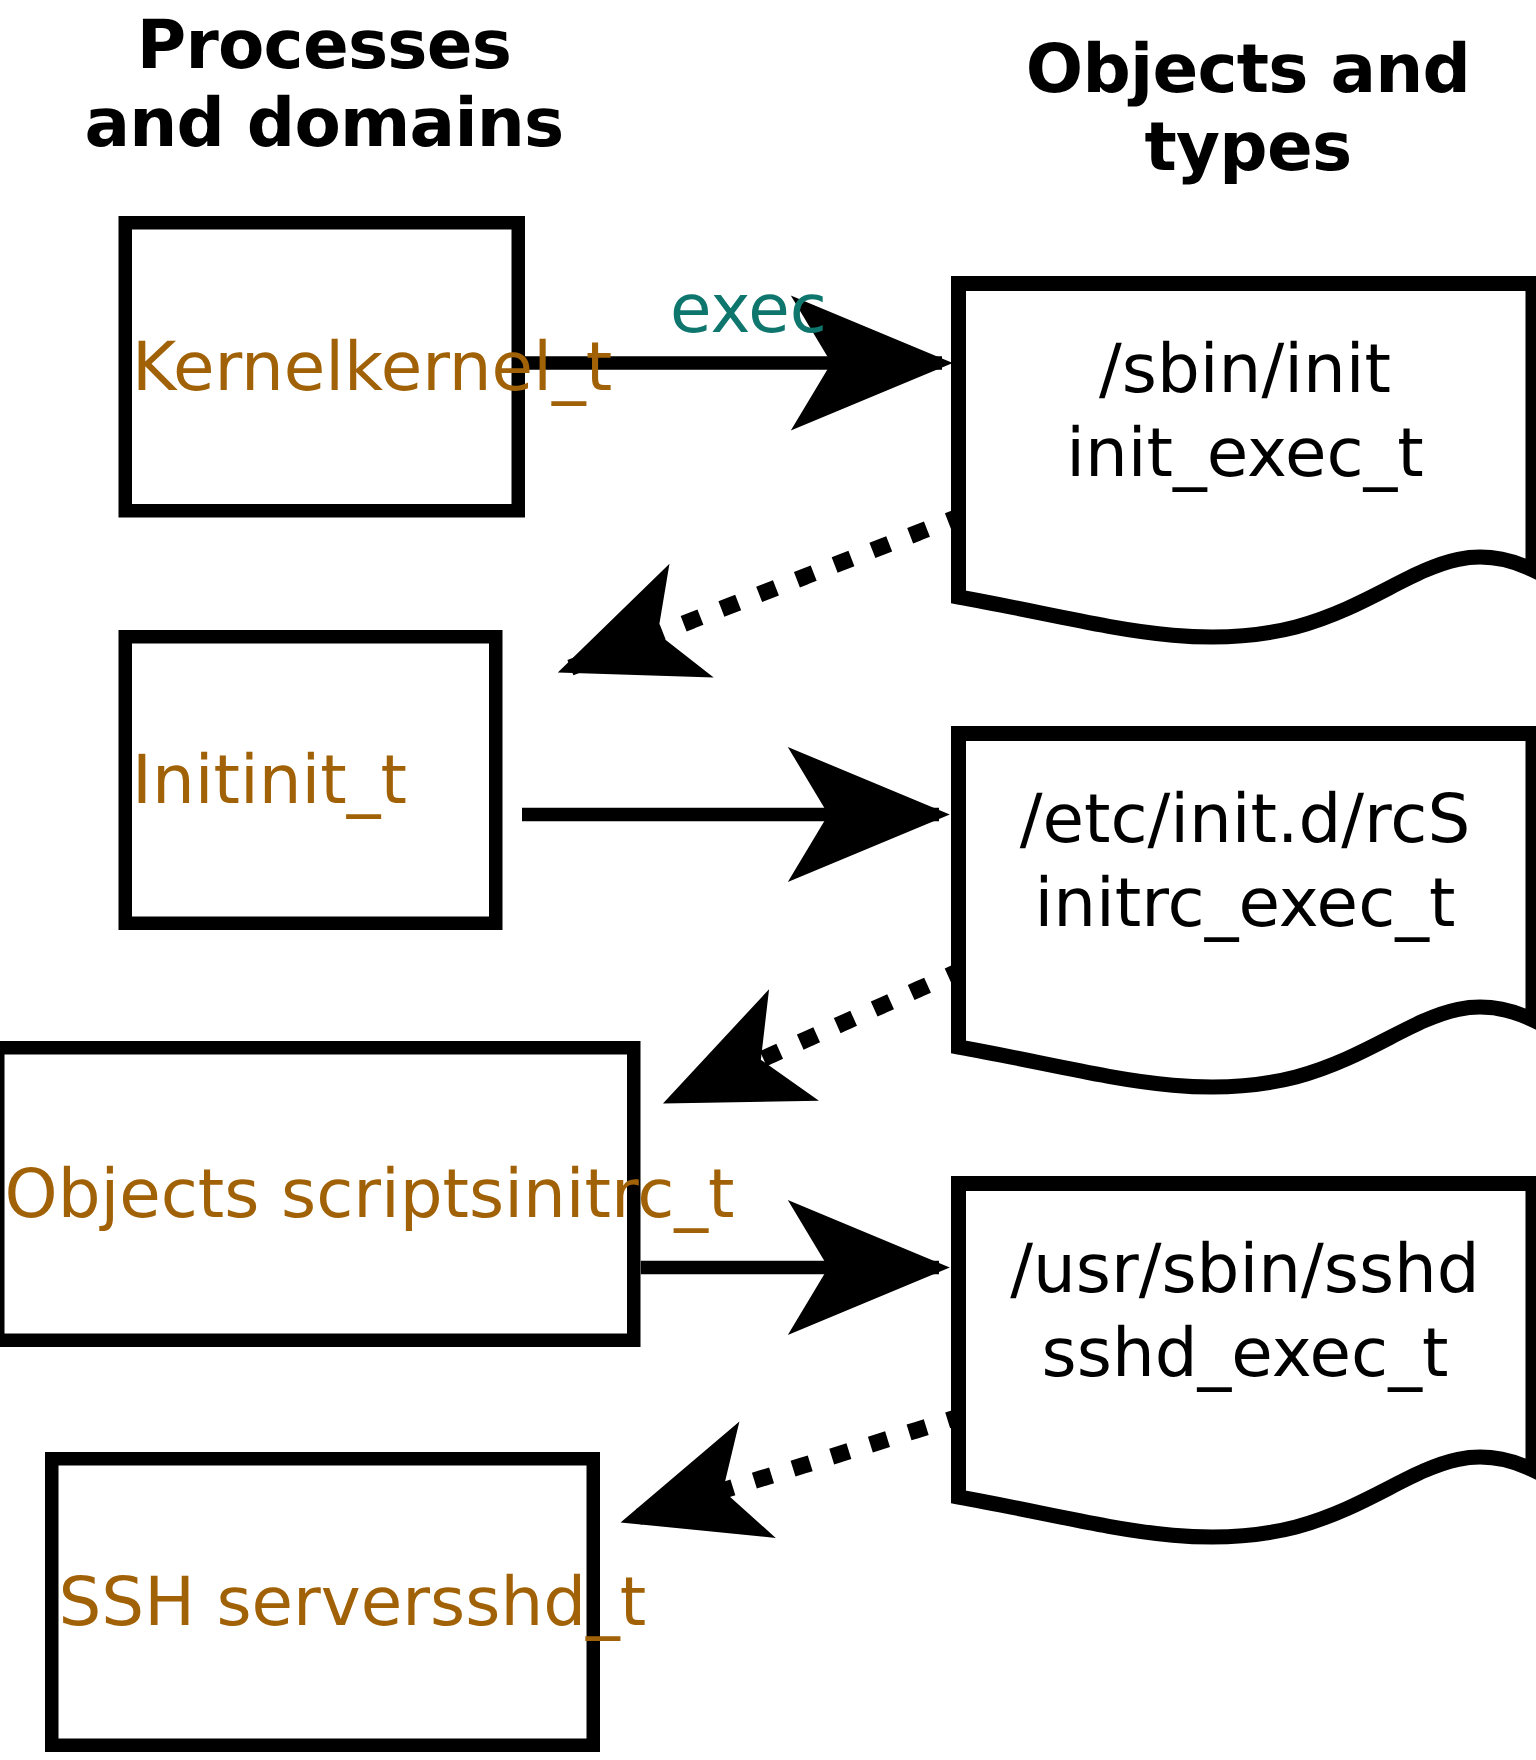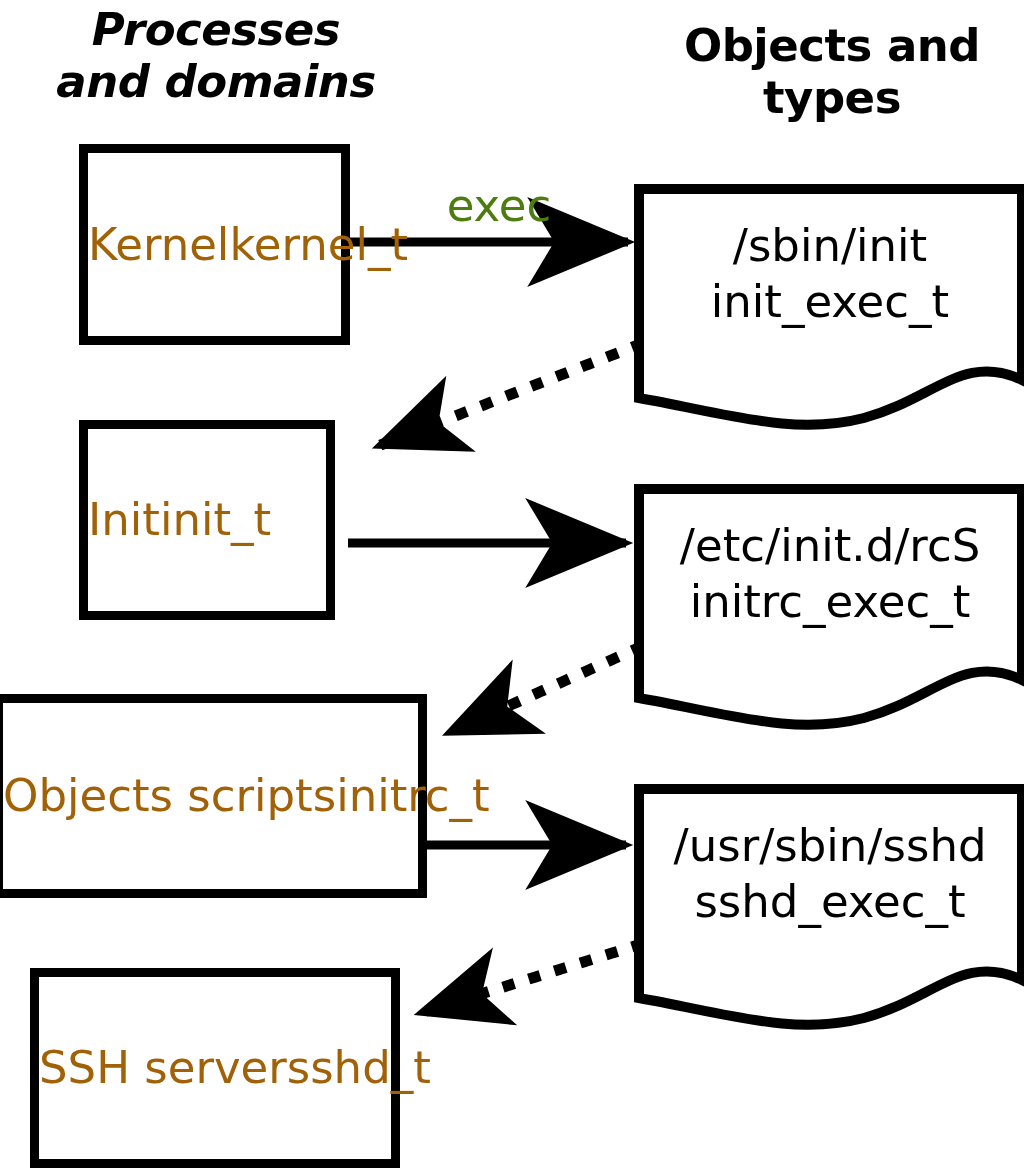--- a/index.html
+++ b/index.html
@@ -18,21 +18,21 @@
   .col-header {
     position: absolute;
     font-weight: bold;
     font-size: 45px;
     line-height: 52px;
     color: #000000;
     text-align: center;
     letter-spacing: -0.5px;
     white-space: pre-line;
   }
-  #header-processes { left: 36px;  top: 4px; width: 360px; font-style: italic; }
+  #header-processes { left: 36px;  top: 4px; width: 360px; }
   #header-objects   { left: 640px; top: 20px; width: 384px; }
 
   .proc-box {
     position: absolute;
     box-sizing: border-box;
     border: 9px solid #000000;
     background: #ffffff;
     display: flex;
     align-items: center;
     justify-content: flex-start;
@@ -68,21 +68,21 @@
     position: absolute;
     left: 0; top: 0;
     width: 1024px;
     height: 1173px;
     pointer-events: none;
   }
   .edge-label {
     position: absolute;
     font-size: 45px;
     line-height: 48px;
-    color: #4d7c0f;
+    color: #0f766e;
     text-align: center;
     white-space: nowrap;
   }
 </style>
 </head>
 <body>
 
 <div id="canvas">
 
   <div class="col-header" id="header-processes">Processes

